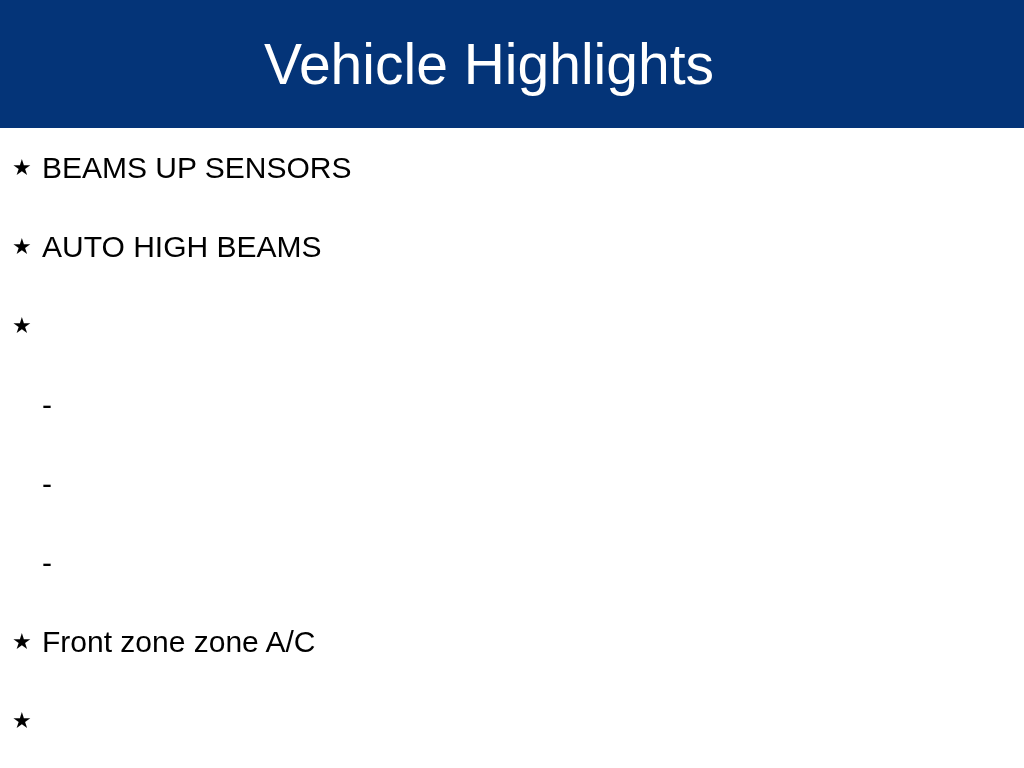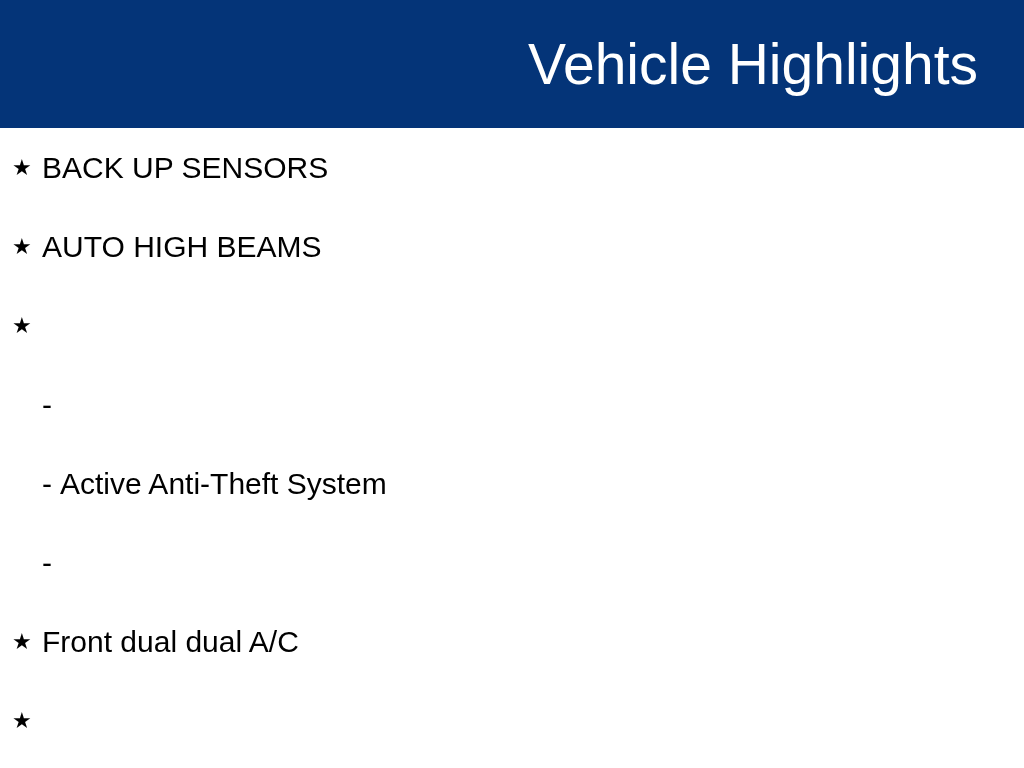--- a/index.html
+++ b/index.html
@@ -26,21 +26,21 @@
   
   .title-banner {
     position: absolute;
     left: 0;
     top: 0;
     width: 1024px;
     height: 128px;
     background: #043478;
     display: flex;
     align-items: center;
-    justify-content: flex-end;
+    justify-content: center;
     box-sizing: border-box;
     padding-right: 46px;
   }
 
   .title-text {
     color: #ffffff;
     font-family: "Liberation Sans", sans-serif;
     font-size: 57px;
     font-weight: 400;
     line-height: 1;
@@ -107,48 +107,47 @@
 <div class="slide">
 
   <div class="title-banner">
     <div class="title-text">Vehicle Highlights</div>
   </div>
 
   <div class="content">
 
     <div class="bullet-row level-1">
       <span class="bullet-marker">★</span>
-      <span class="bullet-label">BACK UP SENSORS</span>
+      <span class="bullet-label">BEAMS UP SENSORS</span>
     </div>
 
     <div class="bullet-row level-1">
       <span class="bullet-marker">★</span>
       <span class="bullet-label">AUTO HIGH BEAMS</span>
     </div>
 
     <div class="bullet-row level-1">
       <span class="bullet-marker">★</span>
     </div>
 
     <div class="bullet-row level-2">
       <span class="bullet-marker">-</span>
     </div>
 
     <div class="bullet-row level-2">
       <span class="bullet-marker">-</span>
-      <span class="bullet-label">Active Anti-Theft System</span>
     </div>
 
     <div class="bullet-row level-2">
       <span class="bullet-marker">-</span>
     </div>
 
     <div class="bullet-row level-1">
       <span class="bullet-marker">★</span>
-      <span class="bullet-label">Front dual dual A/C</span>
+      <span class="bullet-label">Front zone zone A/C</span>
     </div>
 
     <div class="bullet-row level-1">
       <span class="bullet-marker">★</span>
     </div>
 
   </div>
 </div>
 
 </body></html>

